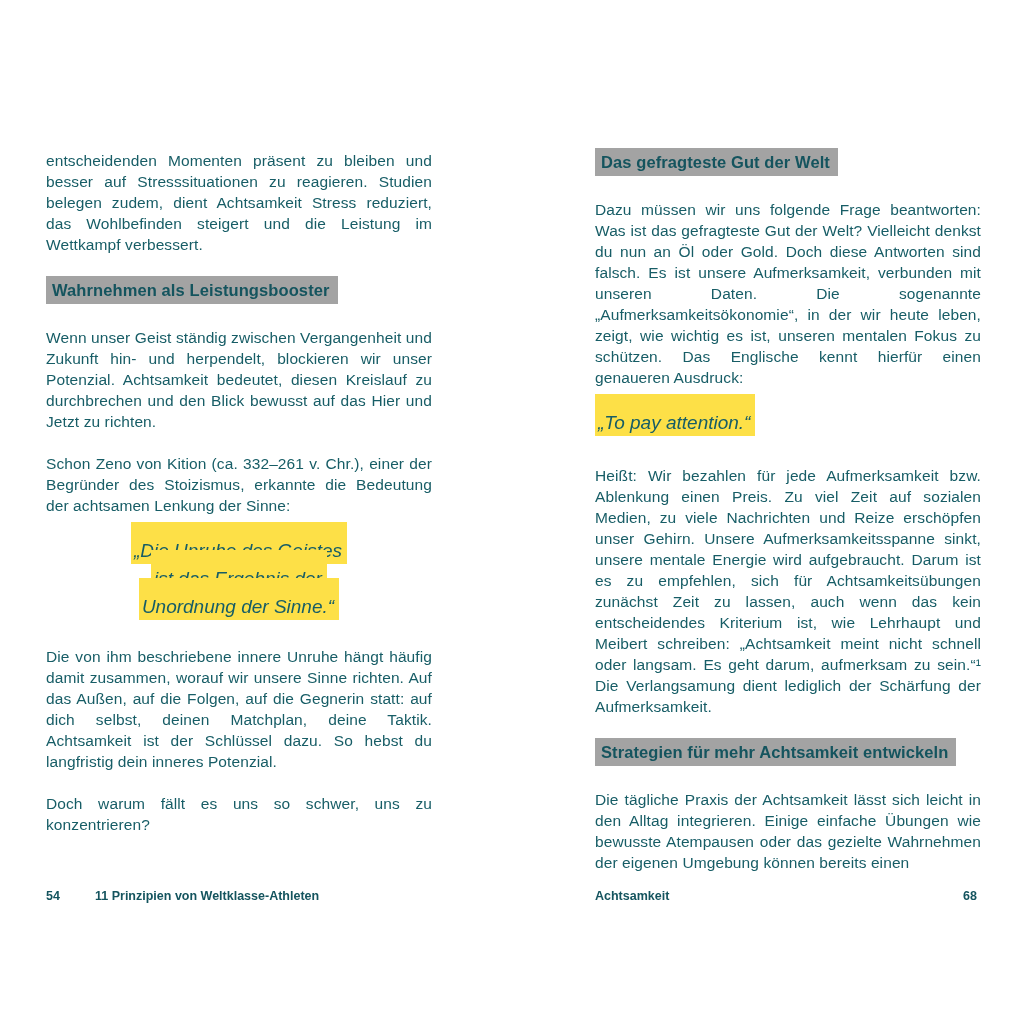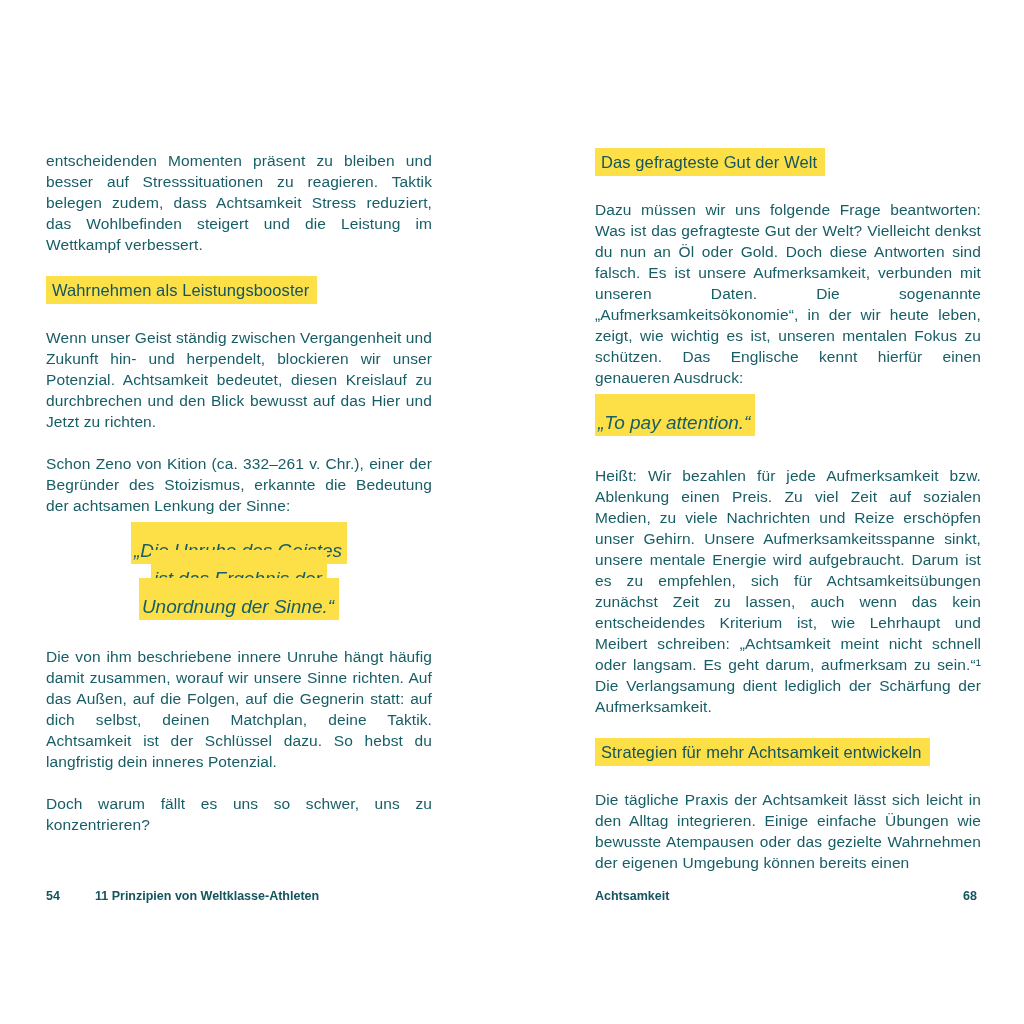--- a/index.html
+++ b/index.html
@@ -28,23 +28,23 @@
     font-size: 15.5px;
     line-height: 21px;
     text-align: justify;
     margin: 0 0 21px 0;
     letter-spacing: 0.1px;
   }
   .heading-row { margin: 0 0 23px 0; }
   .mt-gap { margin-top: 9px; }
   .section-heading {
     display: inline-block;
-    background: #fde047;
+    background: #a3a3a3;
     color: #14545e;
-    font-weight: normal;
+    font-weight: bold;
     font-size: 16.5px;
     line-height: 18px;
     padding: 5px 8px 5px 6px;
     letter-spacing: 0.1px;
   }
   .quote {
     margin: 4px 0 26px 0;
     font-style: italic;
     font-size: 19px;
     line-height: 27px;
@@ -77,21 +77,21 @@
   .footer .ft-left   { position: absolute; left: 95px; text-align: right; }
   .footer .ft-right  { position: absolute; left: 595px; }
   .footer .pn-right  { position: absolute; left: 963px; }
 </style>
 </head>
 <body>
 
 <div class="spread">
 
   <div class="col col-left">
-    <p class="body mt-gap space-after-intro">entscheidenden Momenten präsent zu bleiben und besser auf Stresssituationen zu reagieren. Taktik belegen zudem, dass Achtsamkeit Stress reduziert, das Wohlbefinden steigert und die Leistung im Wettkampf verbessert.</p>
+    <p class="body mt-gap space-after-intro">entscheidenden Momenten präsent zu bleiben und besser auf Stresssituationen zu reagieren. Studien belegen zudem, dient Achtsamkeit Stress reduziert, das Wohlbefinden steigert und die Leistung im Wettkampf verbessert.</p>
 
     <div class="heading-row">
       <span class="section-heading">Wahrnehmen als Leistungsbooster</span>
     </div>
 
     <p class="body">Wenn unser Geist ständig zwischen Vergangenheit und Zukunft hin- und herpendelt, blockieren wir unser Potenzial. Achtsamkeit bedeutet, diesen Kreislauf zu durchbrechen und den Blick bewusst auf das Hier und Jetzt zu richten.</p>
 
     <p class="body space-before-quote">Schon Zeno von Kition (ca. 332–261 v. Chr.), einer der Begründer des Stoizismus, erkannte die Bedeutung der achtsamen Lenkung der Sinne:</p>
 
     <div class="quote">

